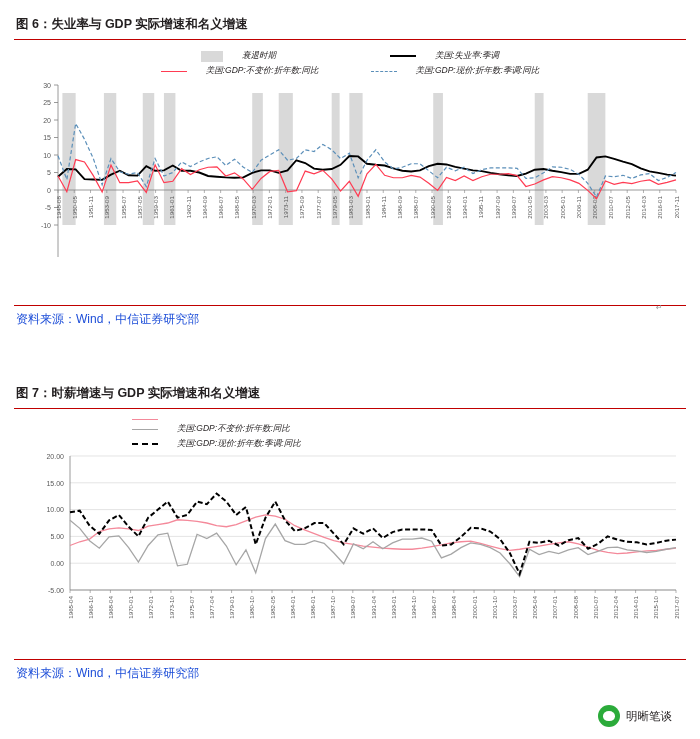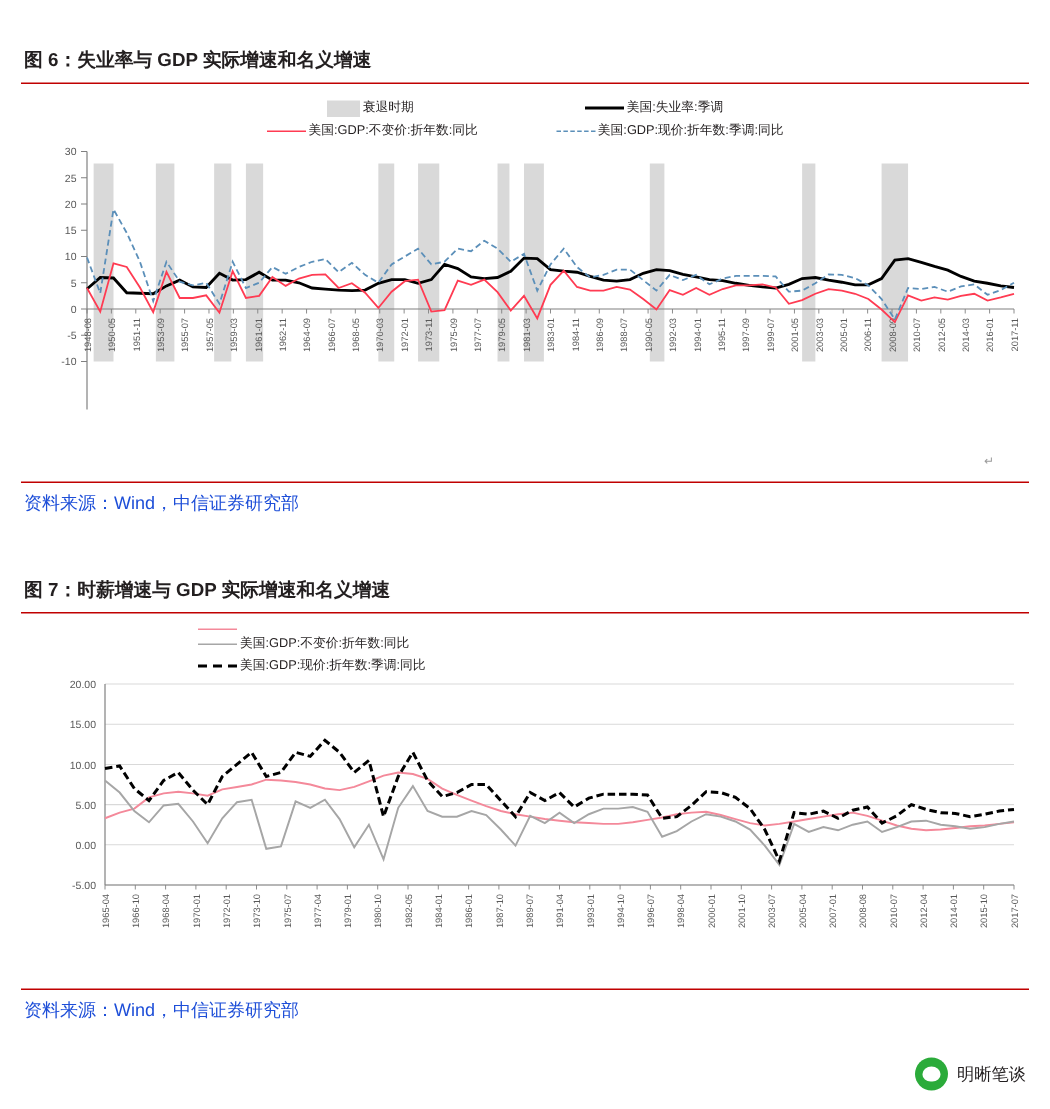--- a/index.html
+++ b/index.html
@@ -12,47 +12,47 @@
   .fig-title{
     font-size:12.5px;font-weight:bold;color:#231f20;
     padding:4px 0 6px 2px;border-bottom:1.6px solid #c00000;
   }
   .fig-source{
     font-size:12px;color:#1d4ed8;padding:5px 0 0 2px;
     border-top:1.6px solid #c00000;
   }
   .legend{width:100%;display:flex;flex-direction:column;align-items:center;gap:3px;}
   .legend-row{display:flex;gap:18px;align-items:center;justify-content:center;}
-  .legend-item{display:flex;align-items:center;gap:2px;font-size:8.5px;color:#231f20;white-space:nowrap;}
+  .legend-item{display:flex;align-items:center;gap:19px;font-size:8.5px;color:#231f20;white-space:nowrap;font-style:italic;}
   .swatch{display:inline-block;width:26px;height:0;flex:none;}
   .swatch.line{border-top-width:1.6px;border-top-style:solid;}
   .swatch.thick{border-top-width:2.2px;}
   .swatch.dash{border-top-style:dashed;}
   .swatch.box{height:11px;width:22px;border:none;}
   .chart-wrap{position:relative;}
   svg{display:block;}
   .axis-text{font-size:7px;fill:#595959;font-family:"Liberation Sans",sans-serif;}
   .axis-text2{font-size:6.2px;fill:#595959;font-family:"Liberation Sans",sans-serif;}
   .wm{
-    position:absolute;right:16px;bottom:12px;display:flex;align-items:center;gap:6px;
+    position:absolute;right:28px;bottom:12px;display:flex;align-items:center;gap:6px;
   }
   .wm-logo{
     width:22px;height:22px;border-radius:50%;background:#2bab3a;position:relative;flex:none;
   }
   .wm-logo:before{
     content:"";position:absolute;left:5px;top:6px;width:12px;height:10px;
     border-radius:50% 50% 45% 45%;background:#fff;
   }
   .wm-text{font-size:11.5px;color:#231f20;font-family:"Liberation Serif",serif;}
   .tiny-mark{position:absolute;font-size:8px;color:#9a9a9a;}
 </style>
 </head>
 <body>
 
-<div class="figure-block" id="fig6" style="top:28px;">
+<div class="figure-block" id="fig6" style="top:12px;">
   <div class="fig-title">图 6：失业率与 GDP 实际增速和名义增速</div>
 
   <div class="legend" style="margin-top:10px;">
     <div class="legend-row">
       <div class="legend-item">
         <span class="swatch box" style="background:#d9d9d9;"></span>
         <span>衰退时期</span>
       </div>
       <div class="legend-item" style="margin-left:96px;">
         <span class="swatch line thick" style="border-top-color:#000000;"></span>

